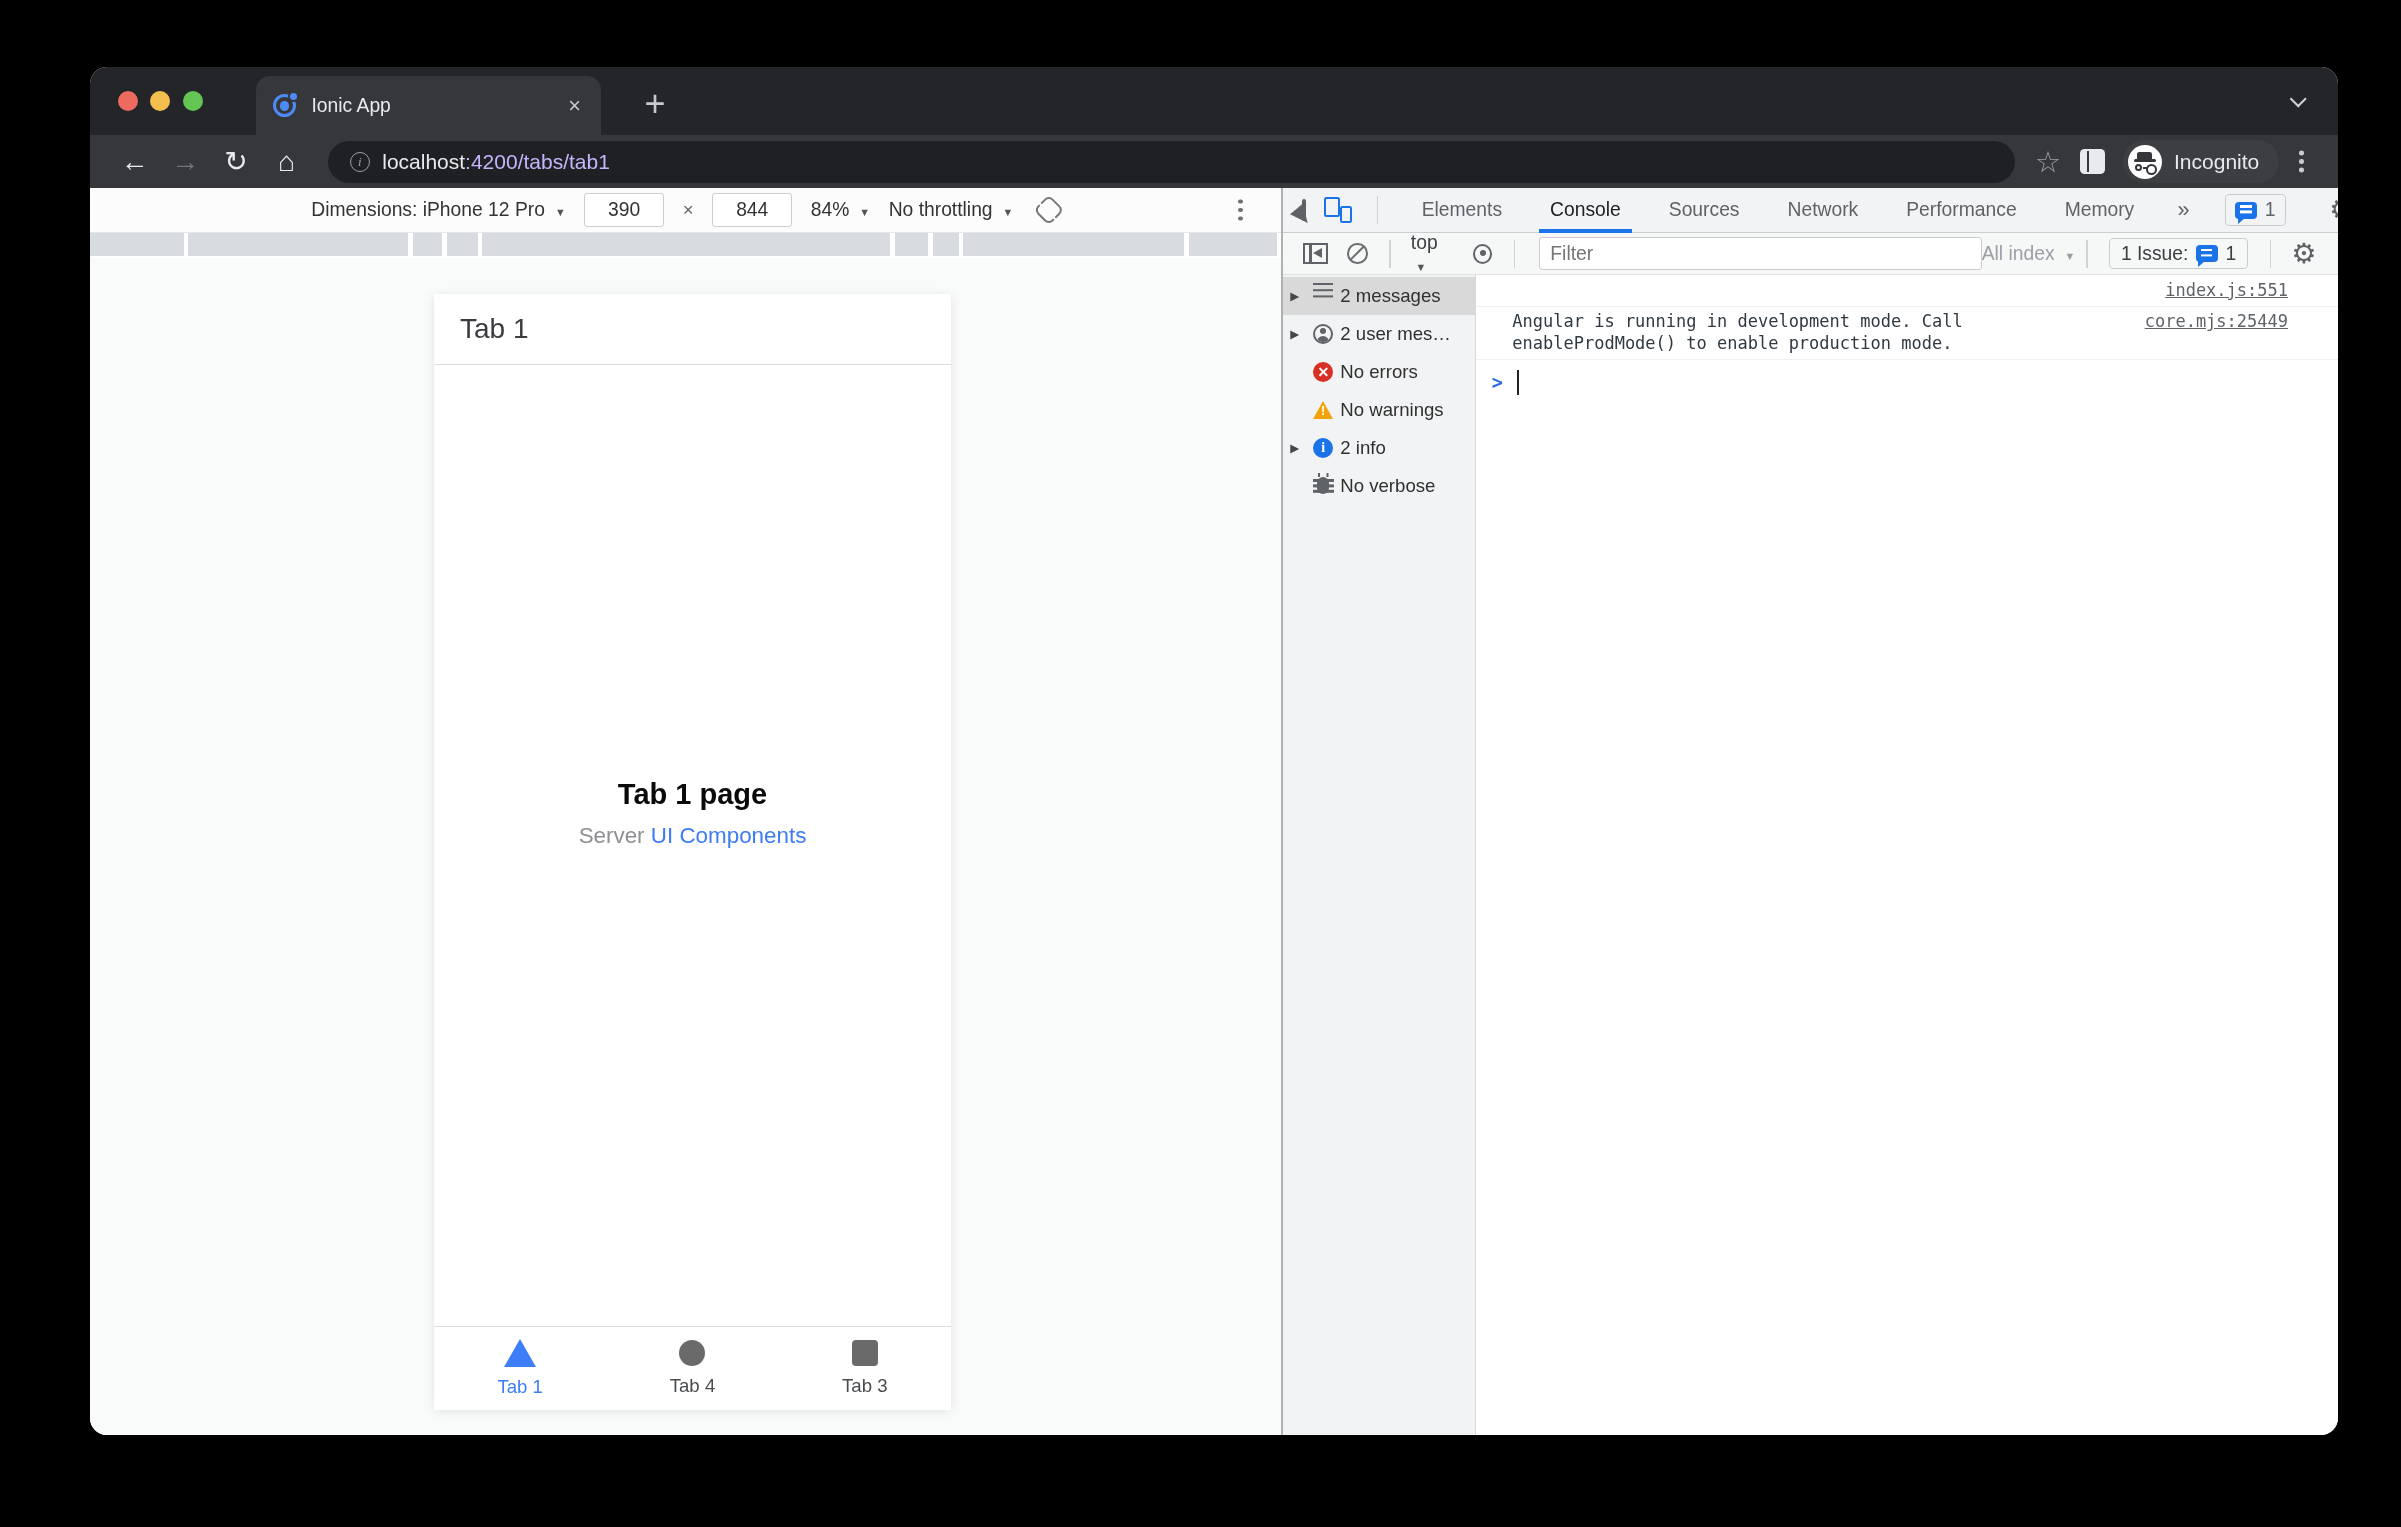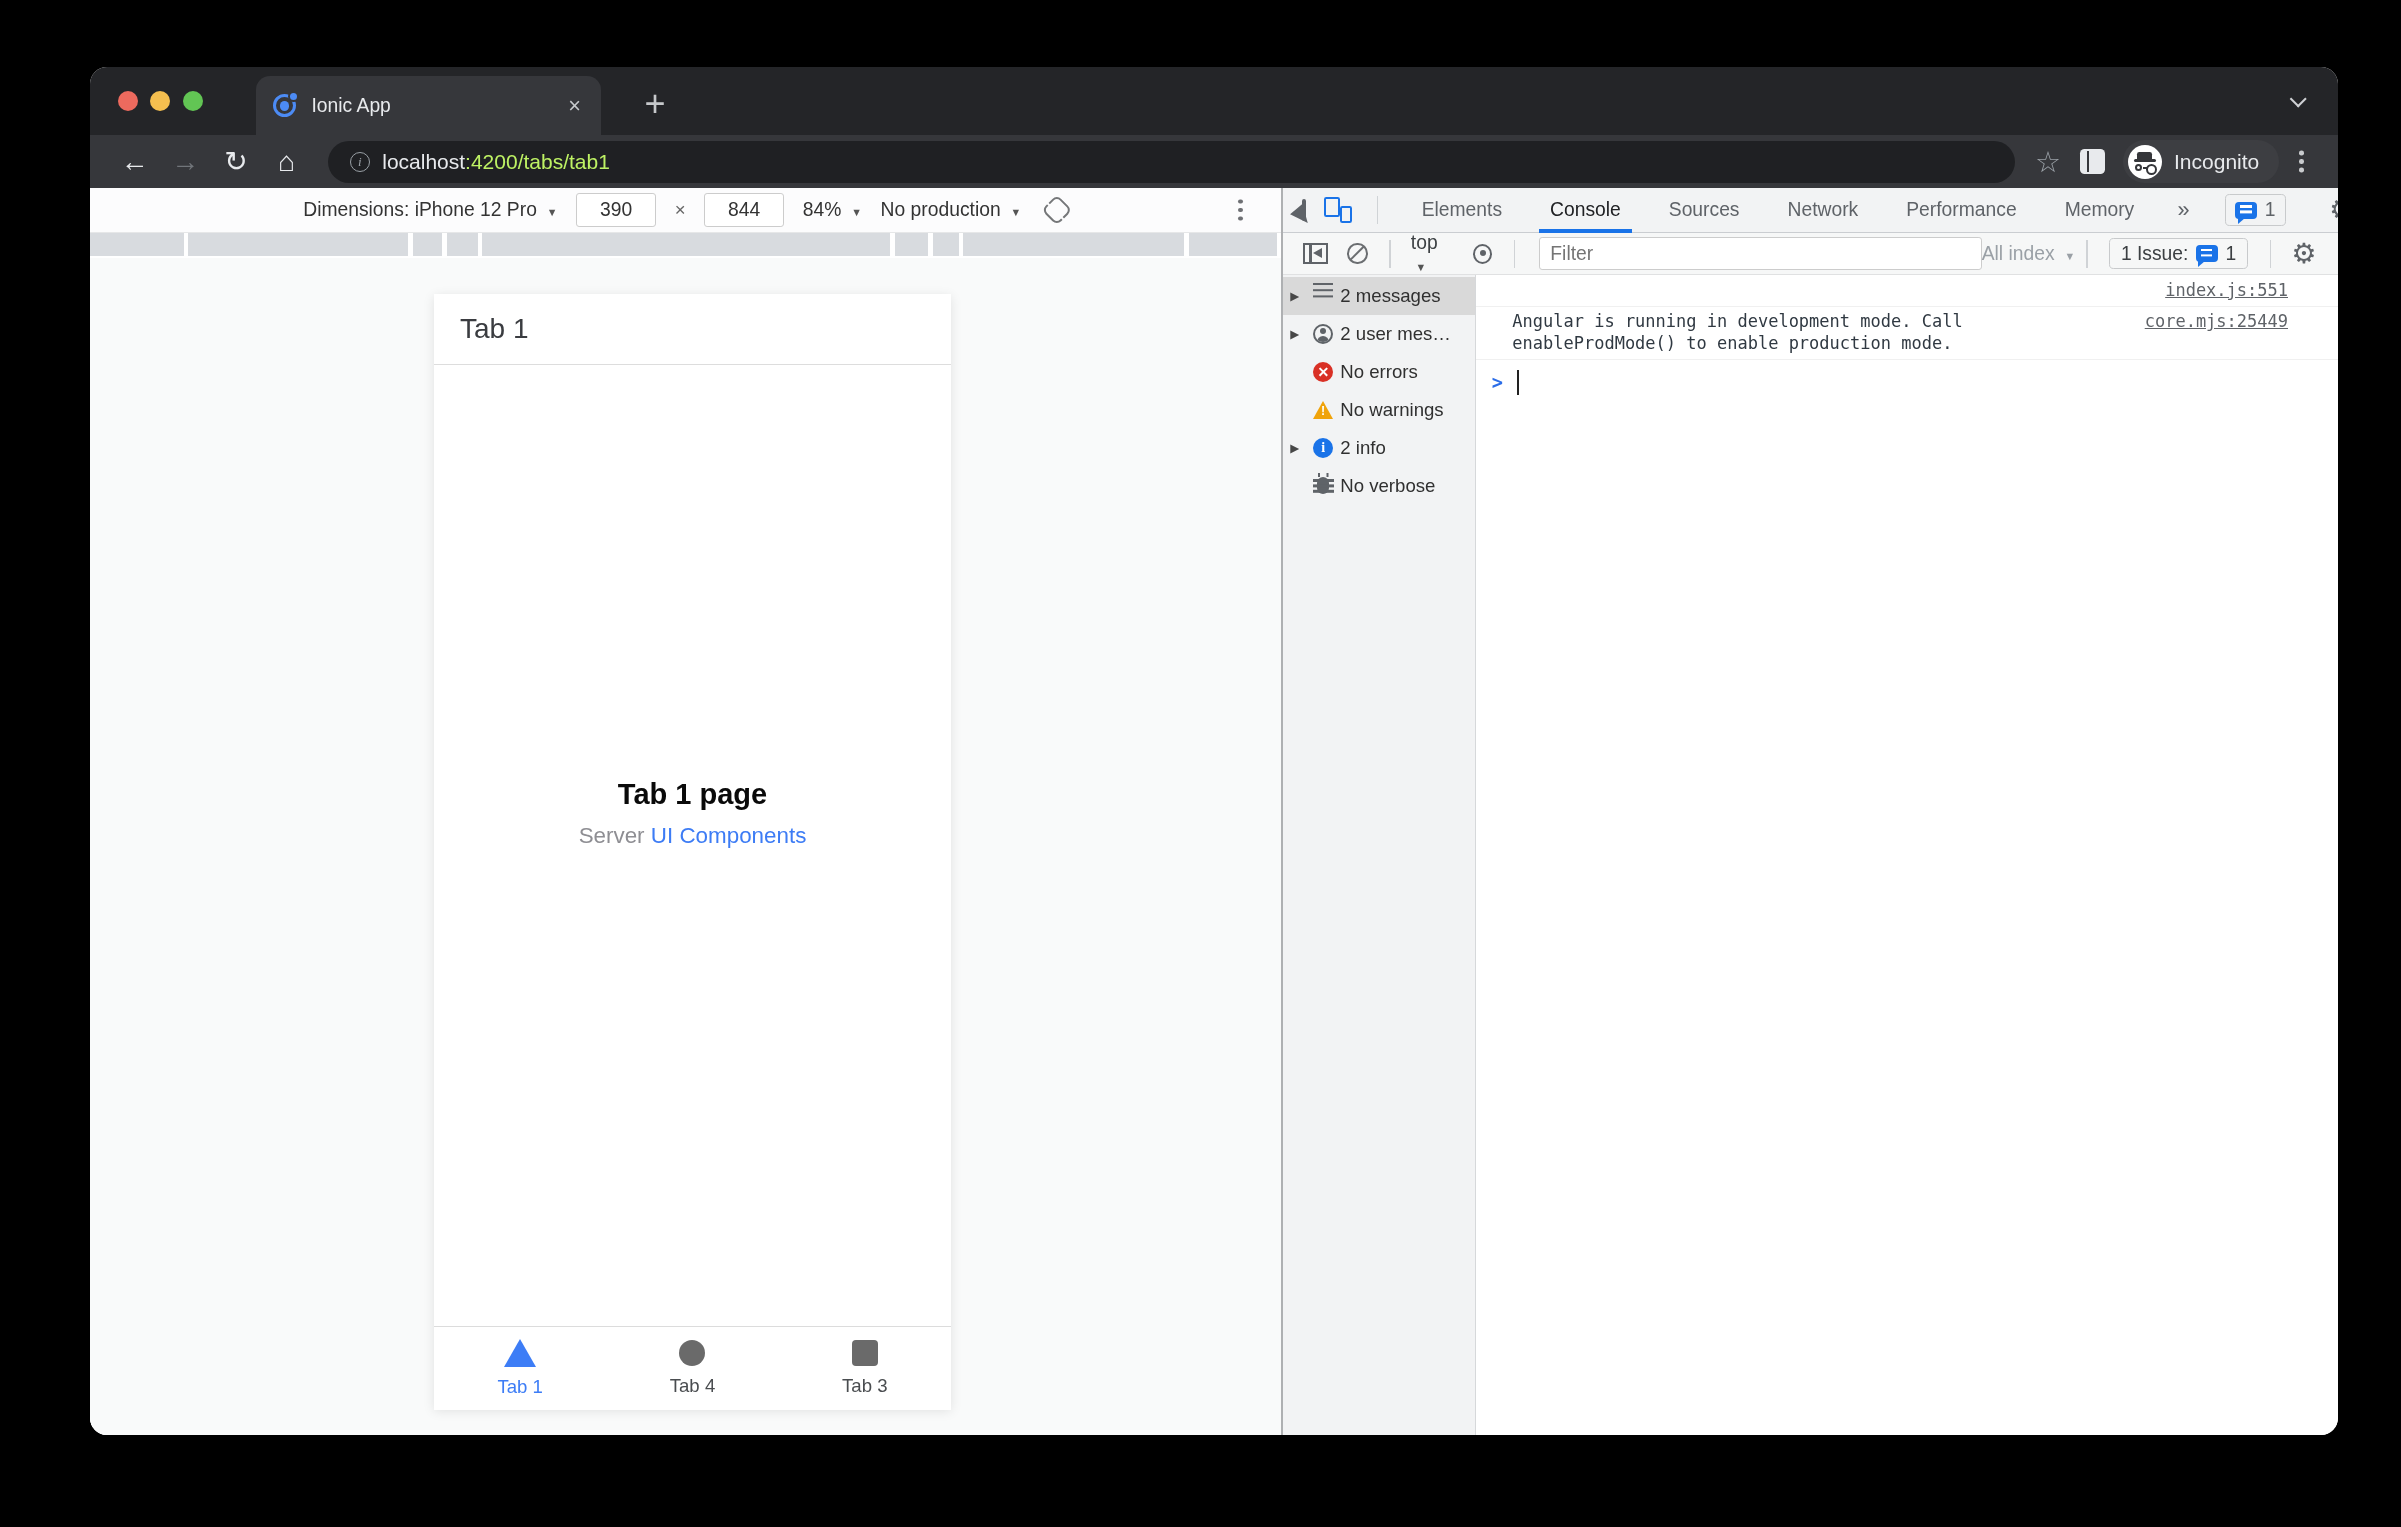--- a/index.html
+++ b/index.html
@@ -22,21 +22,21 @@
   .newtab { position:absolute; left:542px; top:14px; color:#c6c8cb; font-size:36px; font-weight:300; line-height:46px; width:46px; text-align:center; }
   .strip-chevron { position:absolute; right:34px; top:26px; width:12.4px; height:12.4px; border-right:2.3px solid #cfd1d4; border-bottom:2.3px solid #cfd1d4; transform:rotate(45deg); }
 
   
   .toolbar { height:53px; background:#36373b; display:flex; align-items:center; padding:0 21.7px 0 23px; gap:7.7px; flex:0 0 auto; }
   .navic { width:43px; text-align:center; font-size:28px; color:#e8eaed; flex:0 0 auto; line-height:1; }
   .navic.dim { color:#71757a; }
   .urlpill { flex:1 1 auto; height:42px; background:#1f2023; border-radius:21px; display:flex; align-items:center; padding:0 21.7px; margin:0 12.4px; min-width:0; }
   .info-ic { width:20px; height:20px; border:1.5px solid #9aa0a6; border-radius:50%; color:#9aa0a6; font-size:13px; line-height:17px; text-align:center; font-family:"Liberation Serif", serif; font-style:italic; flex:0 0 auto; }
   .url-text { margin-left:12.4px; font-size:21px; white-space:nowrap; }
-  .url-host { color:#e8eaed; } .url-path { color:#bef264;text-align:center; }
+  .url-host { color:#e8eaed; } .url-path { color:#c4b5fd;text-align:center; }
   .star { font-size:29px; color:#9aa0a6; flex:0 0 auto; }
   .panel-ic { width:25px; height:25px; background:#e8eaed; border-radius:4.6px; position:relative; flex:0 0 auto; margin:0 10.8px; }
   .panel-ic::before { content:""; position:absolute; left:7px; top:2.3px; bottom:2.3px; width:2.3px; background:#36373b; }
   .incog-pill { height:43px; background:#3d3e42; border-radius:21.7px; display:flex; align-items:center; padding:0 20px 0 4.6px; gap:12.4px; flex:0 0 auto; }
   .incog-ic { width:34px; height:34px; background:#fff; border-radius:50%; position:relative; overflow:hidden; }
   .incog-hat { position:absolute; left:9.3px; top:7px; width:15.5px; height:7px; background:#35363a; border-radius:2.3px 2.3px 0 0; }
   .incog-brim { position:absolute; left:6.2px; top:14px; width:21.7px; height:3.1px; background:#35363a; border-radius:1.5px; }
   .incog-glasses { position:absolute; left:7px; top:19.3px; width:7px; height:7px; border:2.3px solid #35363a; border-radius:50%; }
   .incog-glasses::after { content:""; position:absolute; left:9.3px; top:-2.3px; width:7px; height:7px; border:2.3px solid #35363a; border-radius:50%; }
   .incog-glasses::before { content:""; position:absolute; left:6.2px; top:0.8px; width:3.9px; height:2.3px; background:#35363a; }
@@ -190,21 +190,21 @@
 
   <div class="main">
 
     <div class="left-pane">
       <div class="device-toolbar">
         <span><span>Dimensions: iPhone 12 Pro</span> <span class="caret">▼</span></span>
         <input class="dim-input" value="390" style="">
         <span class="times">×</span>
         <input class="dim-input" value="844" style="">
         <span><span>84%</span> <span class="caret">▼</span></span>
-        <span><span>No production</span> <span class="caret">▼</span></span>
+        <span><span>No throttling</span> <span class="caret">▼</span></span>
         <div class="rotate-ic"></div>
         <div class="vdots gray dt-vdots"></div>
       </div>
 
       <div class="mq-bar">
         <div class="mq-seg" style="left:0;width:94px"></div>
         <div class="mq-seg" style="left:98px;width:220px"></div>
         <div class="mq-seg" style="left:323px;width:29px"></div>
         <div class="mq-seg" style="left:357px;width:31px"></div>
         <div class="mq-seg" style="left:392px;width:408px"></div>

